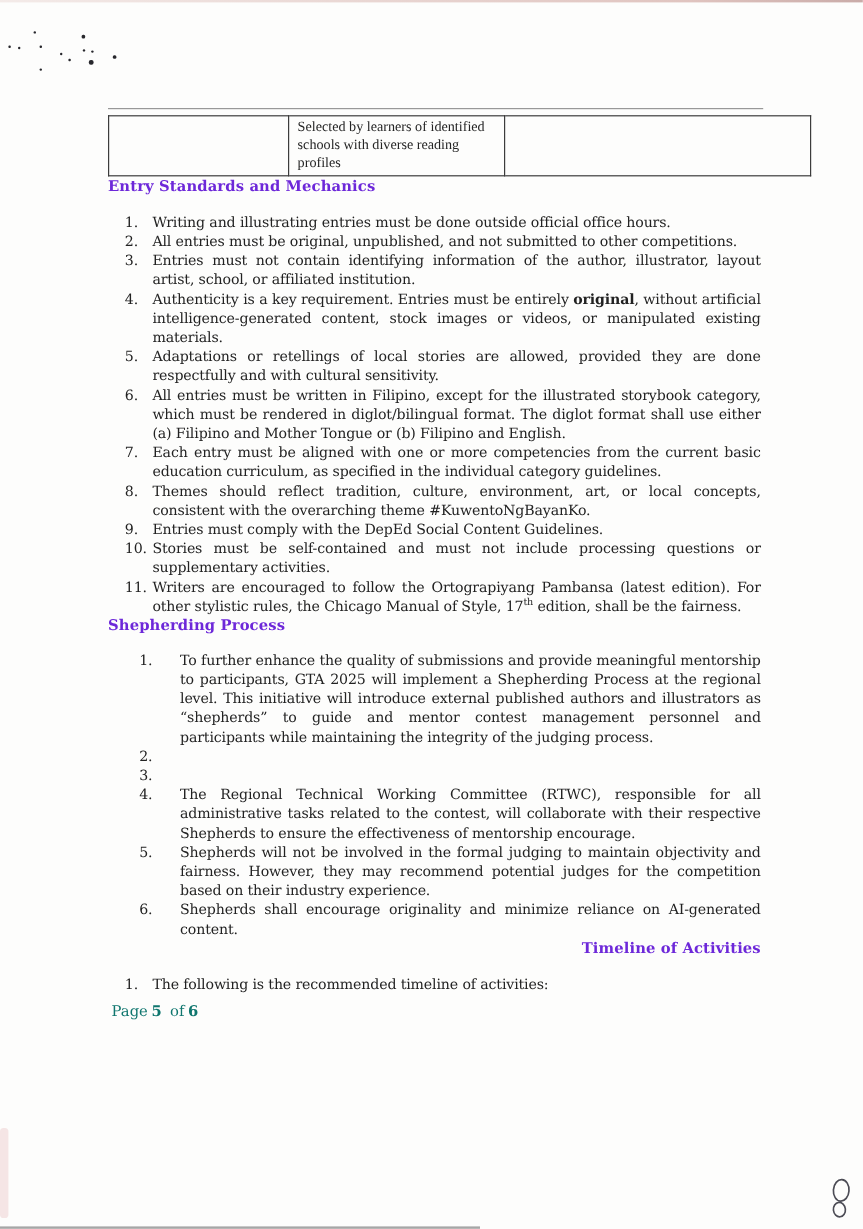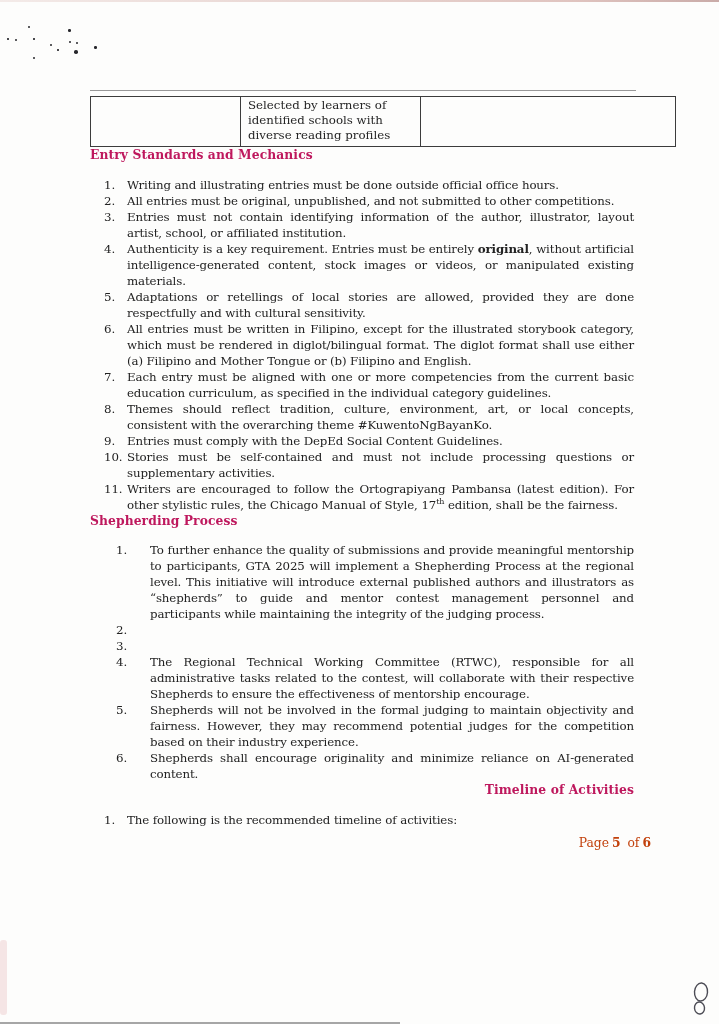--- a/index.html
+++ b/index.html
@@ -29,42 +29,42 @@
   .pre-table-line { height:1px; background:rgba(70,70,70,.55); margin-top:90px; width:546px; }
 
   table.frag-table {
     border-collapse:collapse; margin-top:5px; width:546px; table-layout:fixed;
   }
   table.frag-table td {
     border:1.4px solid #3c3c3c; vertical-align:top;
     font-size:11.8px; line-height:15px; padding:1px 5px 2px 7px;
     height:46px; color:#252525;
   }
-  td.c0 { width:137px; } td.c1 { width:167px; } td.c2 { width:242px; }
+  td.c0 { width:137px; } td.c1 { width:167px;font-family:Liberation Serif, serif; } td.c2 { width:242px; }
 
   h2.sec-heading {
-    font-size:12.3px; font-weight:700; margin:0; color:#be185d;
+    font-size:12.3px; font-weight:700; margin:0; color:#6d28d9;
     letter-spacing:.1px;
   }
   .h1 { margin-top:14px; } .h2 { margin-top:9px; } .h3 { margin-top:12px;text-align:right; }
 
   ol.list { list-style:none; margin:0; padding:0; font-size:11.8px; line-height:16px; letter-spacing:-0.12px; }
   ol.list li { display:flex; align-items:flex-start; }
   ol.list .num { flex:0 0 auto; }
   ol.list .txt { flex:1 1 auto; text-align:justify; }
   ol.compact { margin-top:15px; }
   ol.compact .num { margin-left:14px; width:23px; }
   ol.compact .txt { max-width:507px; }
   ol.wide { margin-top:14px; }
   ol.wide .num { margin-left:26px; width:34px; }
   ol.wide .txt { max-width:484px; }
   .txt sup { font-size:8px; line-height:0; }
 
   .footer {
-    margin-top:7px; text-align:right; font-size:12.3px; color:#c2410c;
+    margin-top:7px; text-align:left; font-size:12.3px; color:#0f766e;
     margin-right:-17px; letter-spacing:0;
   }
   .footer b { font-weight:700; }
   .footer span, .footer b { margin-left:3px; }
 
   .handwritten {
     position:absolute; left:688px; top:980px; width:28px; height:40px;
     color:#4c4c55;
   }
 </style>

